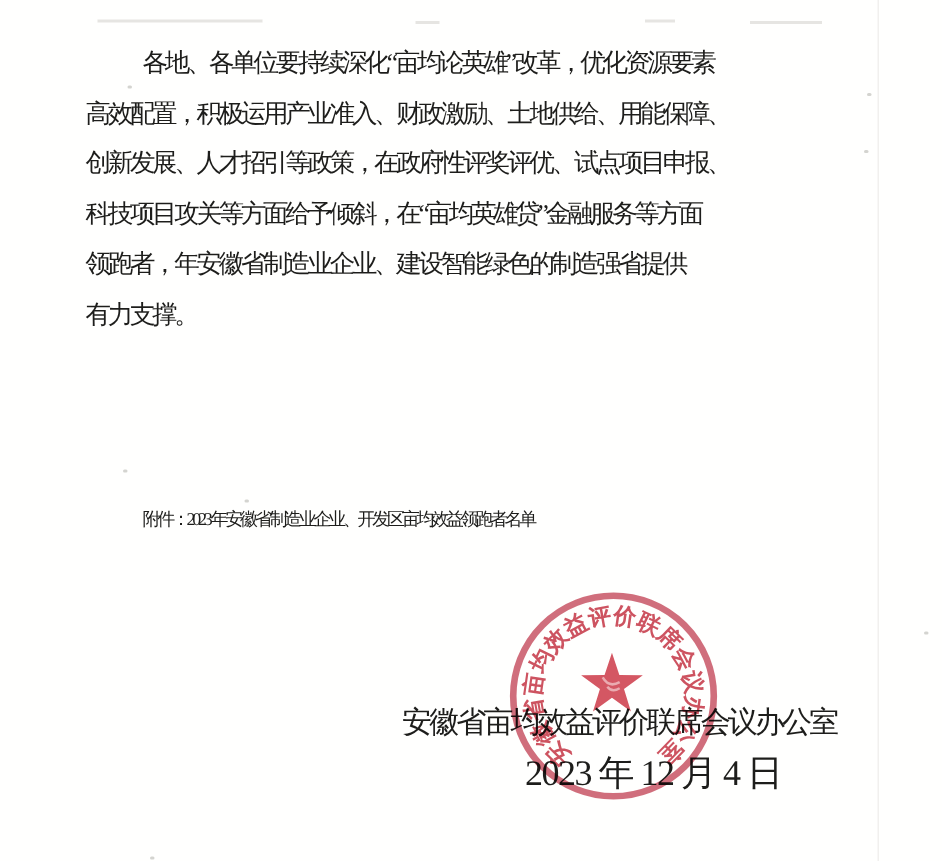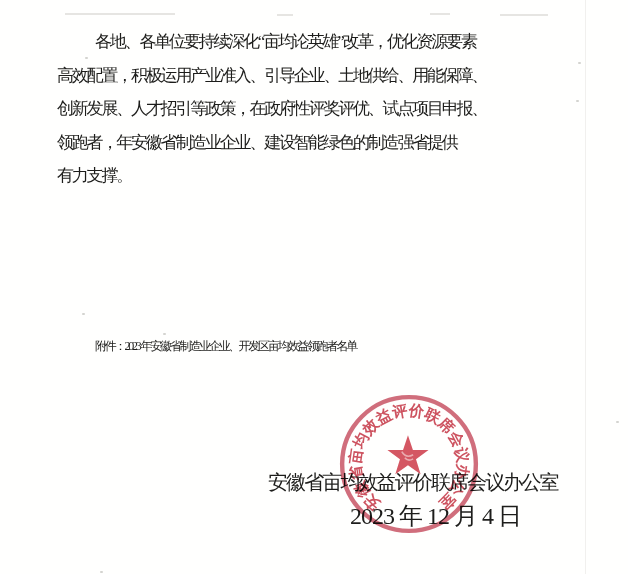--- a/index.html
+++ b/index.html
@@ -62,22 +62,23 @@
   <div class="speck" style="left:85px;top:57px;"></div>
   <div class="speck" style="left:82px;top:313px;"></div>
   <div class="speck" style="left:163px;top:333px;"></div>
   <div class="speck" style="left:576px;top:100px;"></div>
   <div class="speck" style="left:578px;top:62px;"></div>
   <div class="speck" style="left:616px;top:421px;"></div>
   <div class="speck" style="left:100px;top:571px;"></div>
 
   <div class="para">
     <div class="line indent">各地、各单位要持续深化“亩均论英雄”改革，优化资源要素</div>
-    <div class="line">高效配置，积极运用产业准入、引导企业、土地供给、用能保障、</div>
+    <div class="line">高效配置，积极运用产业准入、财政激励、土地供给、用能保障、</div>
     <div class="line">创新发展、人才招引等政策，在政府性评奖评优、试点项目申报、</div>
+    <div class="line">科技项目攻关等方面给予倾斜，在“亩均英雄贷”金融服务等方面</div>
     <div class="line">领跑者，年安徽省制造业企业、建设智能绿色的制造强省提供</div>
     <div class="line">有力支撑。</div>
   </div>
 
   <div class="attachment">附件：2023 年安徽省制造业企业、开发区亩均效益领跑者名单</div>
 
   <div class="signature">安徽省亩均效益评价联席会议办公室</div>
 
   <div class="date">2023 年 12 月 4 日</div>
 

